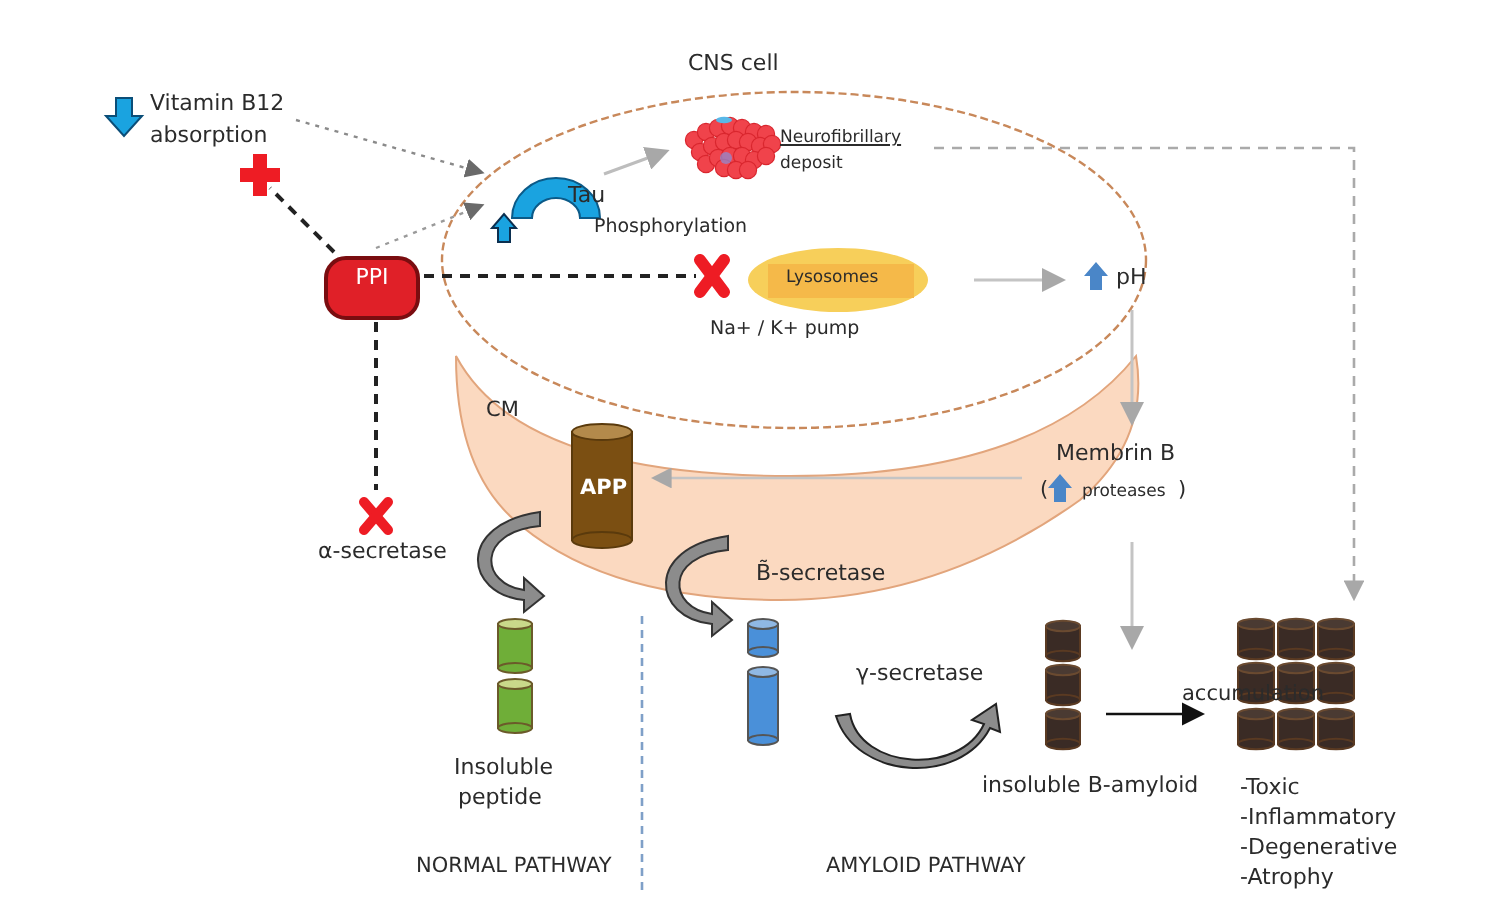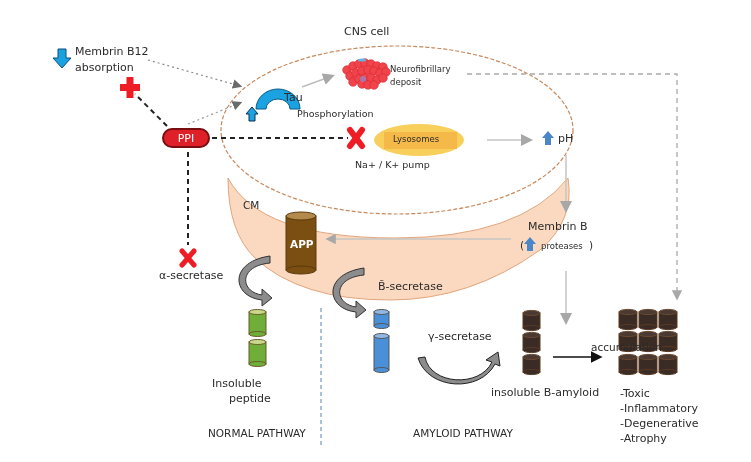--- a/index.html
+++ b/index.html
@@ -4,21 +4,21 @@
 <style>
   html, body { margin:0; padding:0; background:#ffffff; }
   body { width:751px; height:462px; position:relative; overflow:hidden;
          font-family:"DejaVu Sans", sans-serif; color:#2b2b2b; }
   #diagram { position:absolute; left:0; top:0; width:751px; height:462px; }
   .lbl { position:absolute; white-space:nowrap; font-family:"DejaVu Sans", sans-serif; color:#2b2b2b; }
   .f12 { font-size:11px; }
   .f11 { font-size:10.5px; }
   .f10 { font-size:9.5px; }
   .f9 { font-size:8.5px; }
-  .pill { position:absolute; left:162px; top:128px; width:48px; height:20px; border-radius:11px;
+  .pill { position:absolute; left:162px; top:128px; width:48px; height:32px; border-radius:11px;
           background:#e02028; border:2px solid #7a0d10; box-sizing:border-box;
           color:#ffffff; font-size:11px; text-align:center; line-height:18px; font-family:"DejaVu Sans", sans-serif; }
   .white { color:#ffffff; }
 </style>
 </head>
 <body>
 
 <svg id="diagram" width="751" height="462" viewBox="0 0 751 462" xmlns="http://www.w3.org/2000/svg">
   <defs>
     <marker id="arrGray" markerWidth="8" markerHeight="8" refX="6" refY="4" orient="auto">
@@ -201,49 +201,49 @@
   </g>
 
   <path d="M58,49 L66,49 L66,58 L71,58 L62,68 L53,58 L58,58 Z" fill="#1aa3e0" stroke="#0b4e78" stroke-width="1"></path>
   <path d="M249,121 L249,114 L246,114 L252,107 L258,114 L255,114 L255,121 Z" fill="#1aa3e0" stroke="#0b2f50" stroke-width="1"></path>
   <path d="M545,145 L545,138 L542,138 L548,131 L554,138 L551,138 L551,145 Z" fill="#4a86c8"></path>
   <path d="M527,251 L527,244 L524,244 L530,237 L536,244 L533,244 L533,251 Z" fill="#4a86c8"></path>
 </svg>
 
 <div class="lbl f12" style="left:344px;top:25px;">CNS cell</div>
 
-<div class="lbl f12" style="left:75px;top:45px;">Membrin B12</div>
+<div class="lbl f12" style="left:75px;top:45px;">Vitamin B12</div>
 <div class="lbl f12" style="left:75px;top:61px;">absorption</div>
 
 <div class="pill">PPI</div>
 
 <div class="lbl f12" style="left:284px;top:67px;margin-top:24px;">Tau</div>
 <div class="lbl f10" style="left:265px;top:108px;padding-left:32px;">Phosphorylation</div>
 
-<div class="lbl f9" style="left:390px;top:64px;">Neurofibrillary</div>
+<div class="lbl f9" style="left:390px;top:64px;text-decoration:underline;">Neurofibrillary</div>
 <div class="lbl f9" style="left:390px;top:77px;">deposit</div>
 
 <div class="lbl f9" style="left:393px;top:134px;">Lysosomes</div>
 <div class="lbl f10" style="left:355px;top:159px;">Na+ / K+ pump</div>
 
 <div class="lbl f12" style="left:558px;top:132px;">pH</div>
 
 <div class="lbl f12" style="left:528px;top:220px;">Membrin B</div>
 <div class="lbl f11" style="left:520px;top:239px;">(</div>
 <div class="lbl f9" style="left:541px;top:241px;">proteases</div>
 <div class="lbl f11" style="left:589px;top:239px;">)</div>
 
 <div class="lbl f11" style="left:243px;top:199px;">CM</div>
 <div class="lbl f11 white" style="left:290px;top:238px;font-weight:bold;">APP</div>
 
 <div class="lbl f12" style="left:159px;top:269px;">α-secretase</div>
 <div class="lbl f12" style="left:378px;top:280px;">B̃-secretase</div>
 <div class="lbl f12" style="left:428px;top:330px;">γ-secretase</div>
 
-<div class="lbl f12" style="left:212px;top:377px;text-align:center;">Insoluble</div>
+<div class="lbl f12" style="left:227px;top:377px;text-align:center;">Insoluble</div>
 <div class="lbl f12" style="left:229px;top:392px;">peptide</div>
 
 <div class="lbl f11" style="left:544px;top:341px;margin-left:47px;">accumulation</div>
 <div class="lbl f12" style="left:491px;top:386px;">insoluble B-amyloid</div>
 
 <div class="lbl f12" style="left:620px;top:387px;">-Toxic</div>
 <div class="lbl f12" style="left:620px;top:402px;">-Inflammatory</div>
 <div class="lbl f12" style="left:620px;top:417px;">-Degenerative</div>
 <div class="lbl f12" style="left:620px;top:432px;">-Atrophy</div>
 

